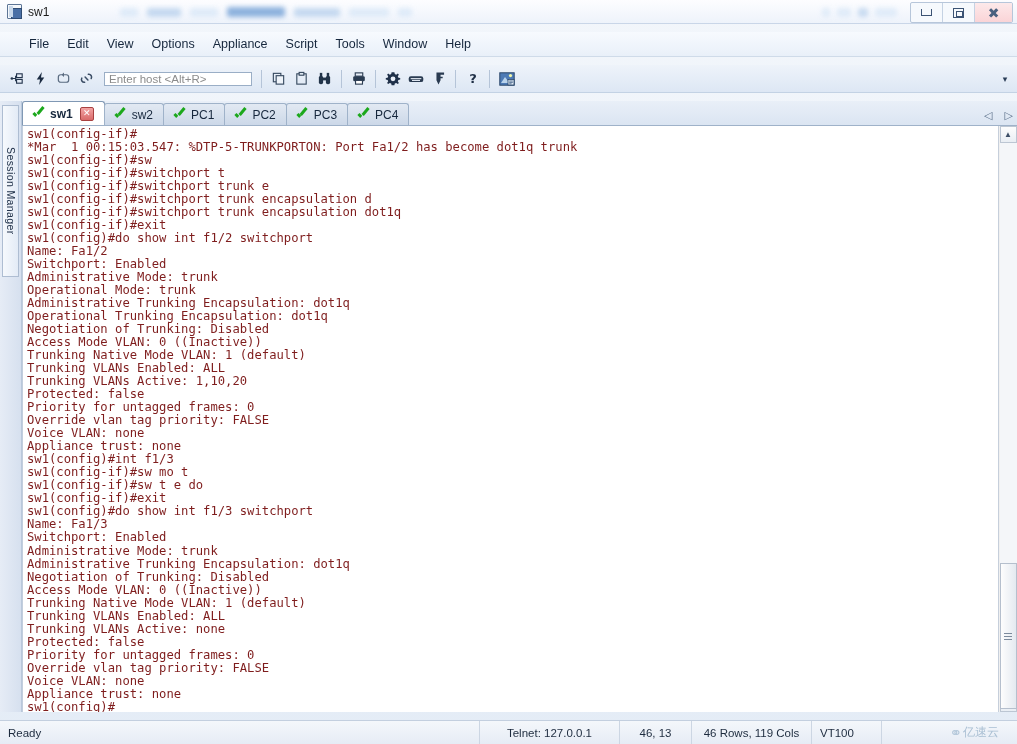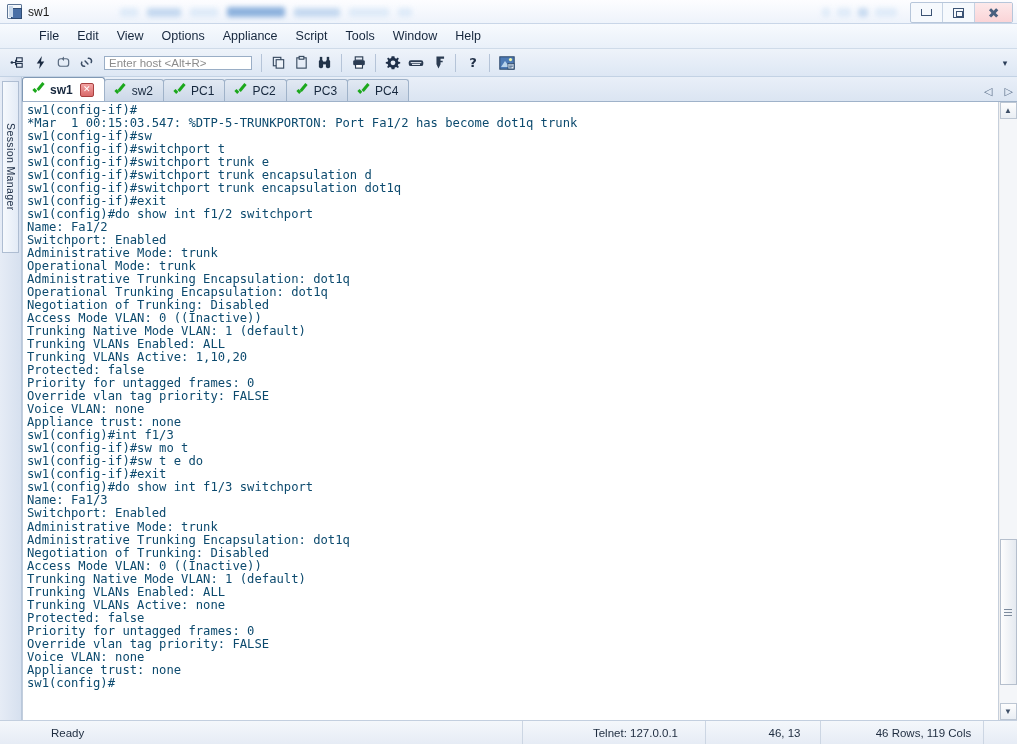--- a/index.html
+++ b/index.html
@@ -7,21 +7,21 @@
     margin: 0; padding: 0;
     width: 1017px; height: 744px;
     overflow: hidden;
     font-family: "Liberation Sans", sans-serif;
     background: #e8eef7;
   }
   #app {
     position: relative;
     width: 1017px; height: 744px;
     background: linear-gradient(#f2f6fb, #e4ecf6);
-    display: flex; flex-direction: column;
+    display: flex; flex-direction: column; gap: 8px;
   }
 
   
   .titlebar {
     height: 24px; flex: 0 0 24px;
     position: relative;
     background: linear-gradient(#fdfdff, #eef3fb);
     border-bottom: 1px solid #c9d6e8;
     display: flex; align-items: center;
   }
@@ -73,21 +73,21 @@
   .glyph-min { width: 11px; height: 7px; border: 1px solid #3c5374; border-top: none; }
   .glyph-restore { width: 11px; height: 10px; border: 1px solid #3c5374; position: relative; }
   .glyph-restore::after { content:""; position:absolute; left:2px; top:2px; width:5px;height:4px;border:1px solid #3c5374;}
   .glyph-close { font-size: 14px; color: #49607f; line-height: 1; font-family: "DejaVu Sans", sans-serif; }
 
   
   .menubar {
     height: 25px; flex: 0 0 25px;
     background: linear-gradient(#f7fafe, #e9f0f9);
     border-bottom: 1px solid #cfdbe9;
-    display: flex; align-items: center; padding-left: 30px;
+    display: flex; align-items: center; padding-left: 20px;
   }
   .menu-item {
     font-size: 12.5px; color: #16273d;
     padding: 3px 9px; border-radius: 2px; cursor: default;
   }
 
   
   .toolbar {
     height: 28px; flex: 0 0 28px;
     background: linear-gradient(#eef3fa, #dde7f4);
@@ -192,21 +192,21 @@
     flex: 1 1 auto;
     background: #ffffff;
     padding: 2px 0 0 4px;
     overflow: hidden;
     border-left: 1px solid #c3cedd;
   }
   .term-line {
     font-family: "DejaVu Sans Mono", "Liberation Mono", monospace;
     font-size: 12.2px;
     line-height: 13.02px;
-    color: #0c4a6e;
+    color: #7f1d1d;
     white-space: pre;
     letter-spacing: 0px;
   }
 
   
   .vscroll {
     width: 19px; flex: 0 0 19px;
     background: #f0f0f0;
     border-left: 1px solid #c6cfdb;
     display: flex; flex-direction: column; align-items: center;
@@ -230,21 +230,21 @@
   .vs-grip i { display: block; height: 1px; background: #7d8b9d; }
 
   
   .statusbar {
     height: 24px; flex: 0 0 24px;
     background: linear-gradient(#f4f7fb,#e6ecf5);
     border-top: 1px solid #c3cfdf;
     display: flex; align-items: stretch;
     font-size: 11.5px; color: #1d2b3e;
   }
-  .sb-cell { display: flex; align-items: center; padding: 0 8px; border-right: 1px solid #ccd6e3; margin-left: 43px; }
+  .sb-cell { display: flex; align-items: center; padding: 0 8px; border-right: 1px solid #ccd6e3; }
   .sb-ready { flex: 0 0 480px; }
   .sb-telnet { flex: 0 0 140px; justify-content: center; }
   .sb-pos { flex: 0 0 72px; justify-content: center; }
   .sb-rows { flex: 0 0 120px; justify-content: center; }
   .sb-emu { flex: 0 0 70px; justify-content: flex-start; }
   .sb-spacer { flex: 1 1 auto; border-right: none; }
   .watermark {
     display: flex; align-items: center; gap: 3px;
     padding-right: 10px; color: #9fb6cc;
   }

